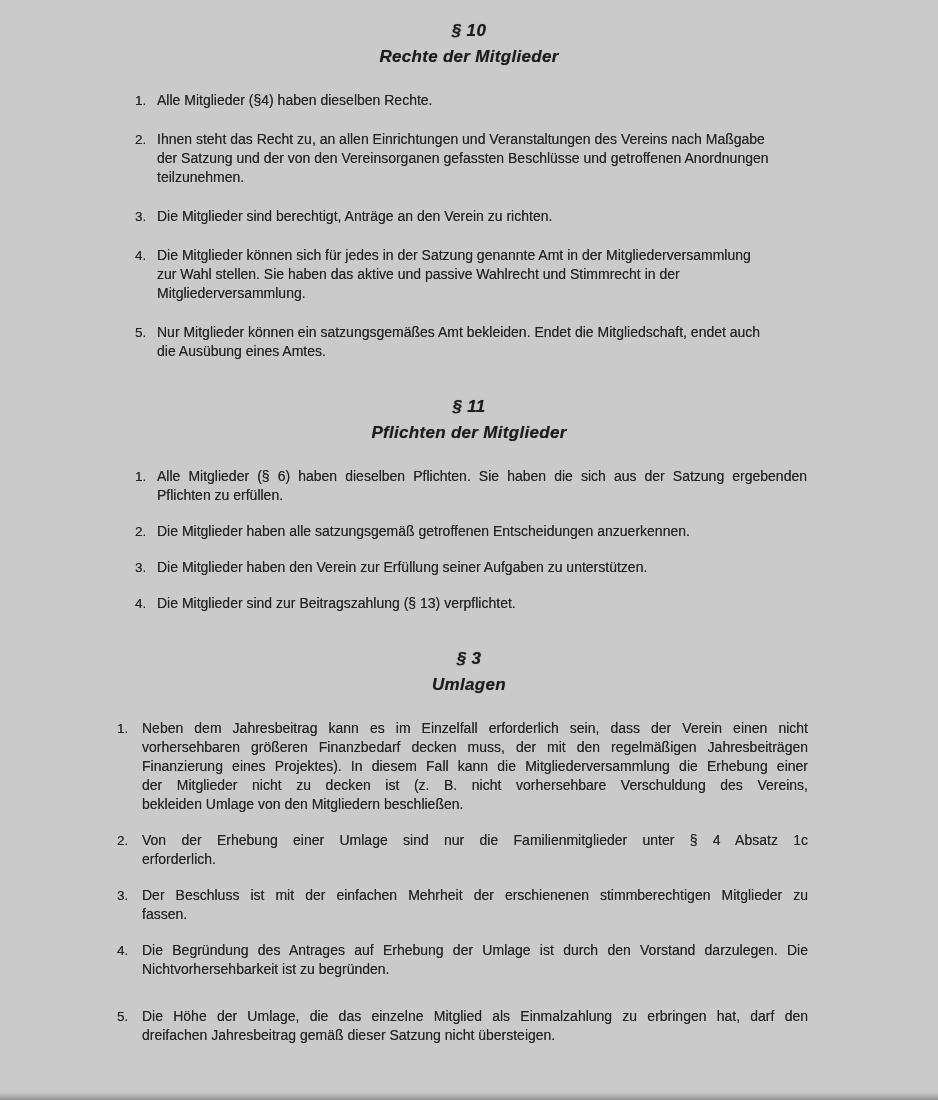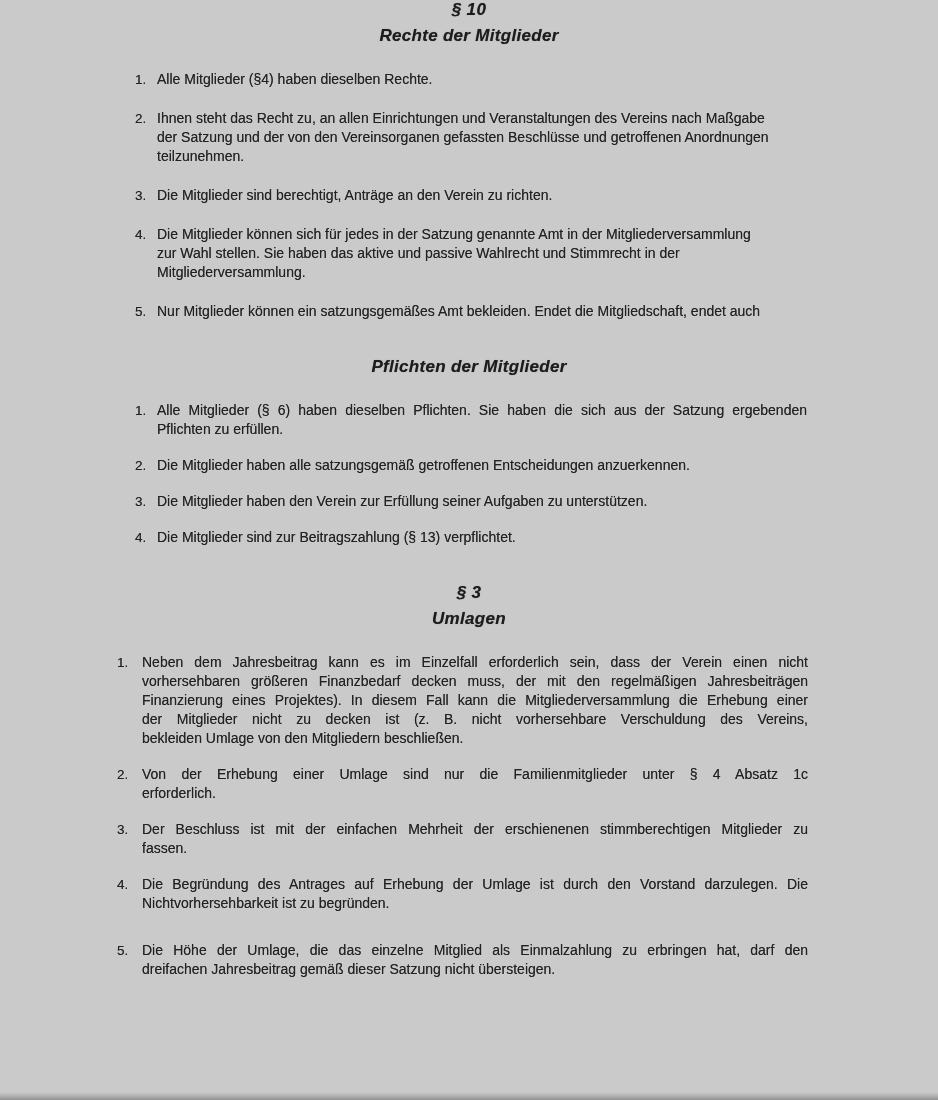--- a/index.html
+++ b/index.html
@@ -4,21 +4,21 @@
 <style>
   * { margin: 0; padding: 0; box-sizing: border-box; }
   html, body { width: 938px; height: 1100px; }
   body {
     background: #cacaca;
     font-family: "Liberation Sans", sans-serif;
     color: #222;
     position: relative;
     overflow: hidden;
   }
-  .page { position: relative; width: 938px; height: 1100px; border-radius: 11px; }
+  .page { padding-top: 21px; position: relative; width: 938px; height: 1100px; border-radius: 11px; }
   .sec-head {
     text-align: center;
     font-weight: bold;
     font-style: italic;
     font-size: 17px;
     letter-spacing: 0.3px;
     color: #1c1c1c;
     text-shadow: 0 0 0.7px rgba(28,28,28,0.6);
   }
   .sec-title { margin-top: 6px; }
@@ -86,26 +86,28 @@
         <div class="lines">
           <div class="line">Die Mitglieder können sich für jedes in der Satzung genannte Amt in der Mitgliederversammlung</div>
           <div class="line">zur Wahl stellen. Sie haben das aktive und passive Wahlrecht und Stimmrecht in der</div>
           <div class="line">Mitgliederversammlung.</div>
         </div>
       </div>
       <div class="item">
         <span class="num">5.</span>
         <div class="lines">
           <div class="line">Nur Mitglieder können ein satzungsgemäßes Amt bekleiden. Endet die Mitgliedschaft, endet auch</div>
+          <div class="line">die Ausübung eines Amtes.</div>
         </div>
       </div>
     </div>
   </div>
 
   <div class="sec sec-11 justify">
+    <div class="sec-head">§ 11</div>
     <div class="sec-head sec-title">Pflichten der Mitglieder</div>
     <div class="items">
       <div class="item">
         <span class="num">1.</span>
         <div class="lines">
           <div class="line">Alle Mitglieder (§ 6) haben dieselben Pflichten. Sie haben die sich aus der Satzung ergebenden</div>
           <div class="line">Pflichten zu erfüllen.</div>
         </div>
       </div>
       <div class="item">

